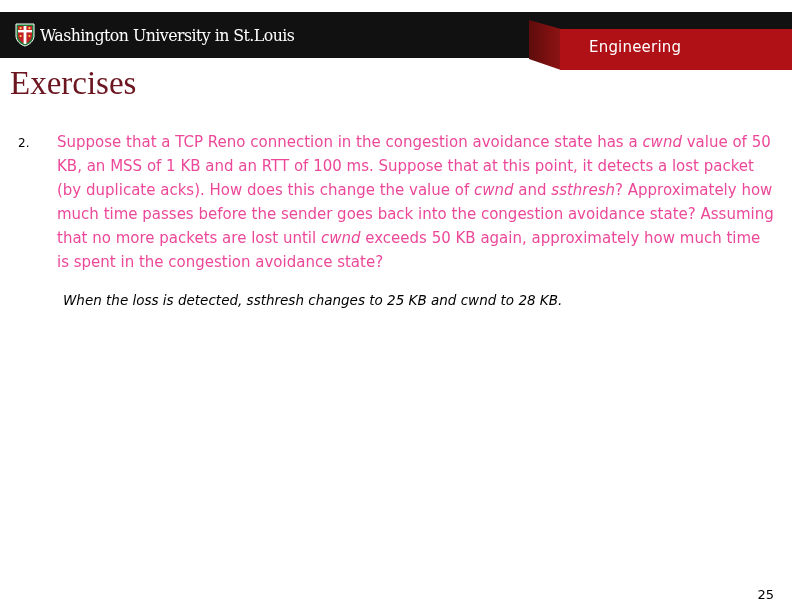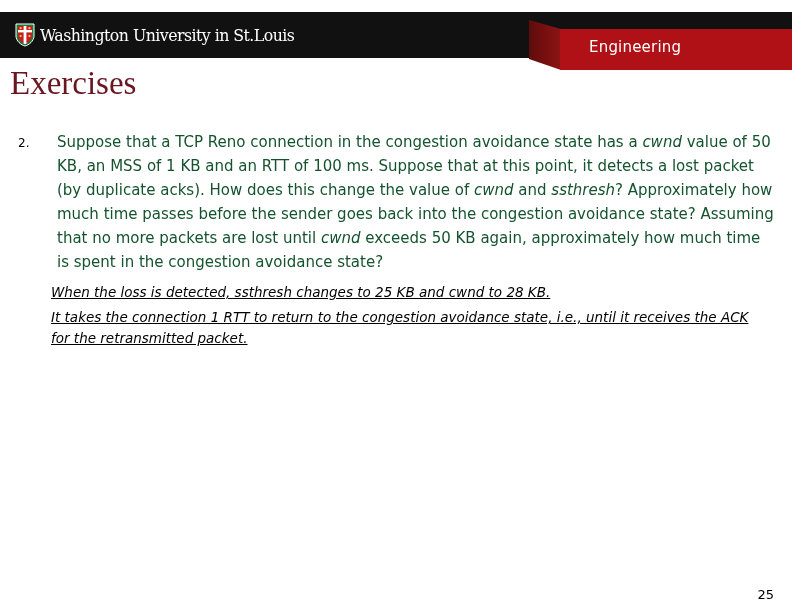--- a/index.html
+++ b/index.html
@@ -122,41 +122,40 @@
     position: absolute;
     left: 18px;
     top: 6px;
     font-size: 12px;
     color: #000000;
     font-family: "DejaVu Sans", sans-serif;
   }
   .q-text {
     font-size: 15px;
     line-height: 24px;
-    color: #14532d;
+    color: #ec4899;
     font-family: "DejaVu Sans", sans-serif;
     text-align: left;
   }
   .q-text i {
     font-style: italic;
   }
 
   .answer {
     margin-top: 8px;
     padding-left: 47px;
     padding-right: 22px;
     font-style: italic;
     font-size: 13.5px;
     line-height: 21px;
     color: #000000;
     font-family: "DejaVu Sans", sans-serif;
   }
   .answer p {
-    margin: 4px;
-    text-decoration: underline;
+    margin: 16px;
   }
 
   
   .page-number {
     position: absolute;
     right: 18px;
     bottom: 10px;
     font-size: 13px;
     color: #000000;
     font-family: "DejaVu Sans", sans-serif;
@@ -194,18 +193,17 @@
 
 <div class="content">
 
   <div class="question">
     <span class="q-number">2.</span>
     <div class="q-text"><span>Suppose that a TCP Reno connection in the congestion avoidance state has a </span><i>cwnd</i><span> value of 50 KB, an MSS of 1 KB and an RTT of 100 ms. Suppose that at this point, it detects a lost packet (by duplicate acks). How does this change the value of </span><i>cwnd</i><span> and </span><i>ssthresh</i><span>? Approximately how much time passes before the sender goes back into the congestion avoidance state? Assuming that no more packets are lost until </span><i>cwnd</i><span> exceeds 50 KB again, approximately how much time is spent in the congestion avoidance state?</span></div>
   </div>
 
   <div class="answer">
       <p>When the loss is detected, ssthresh changes to 25 KB and cwnd to 28 KB.</p>
-      <p>It takes the connection 1 RTT to return to the congestion avoidance state, i.e., until it receives the ACK for the retransmitted packet.</p>
     </div>
 
 </div>
 
 <div class="page-number">25</div>
 
 </body></html>

